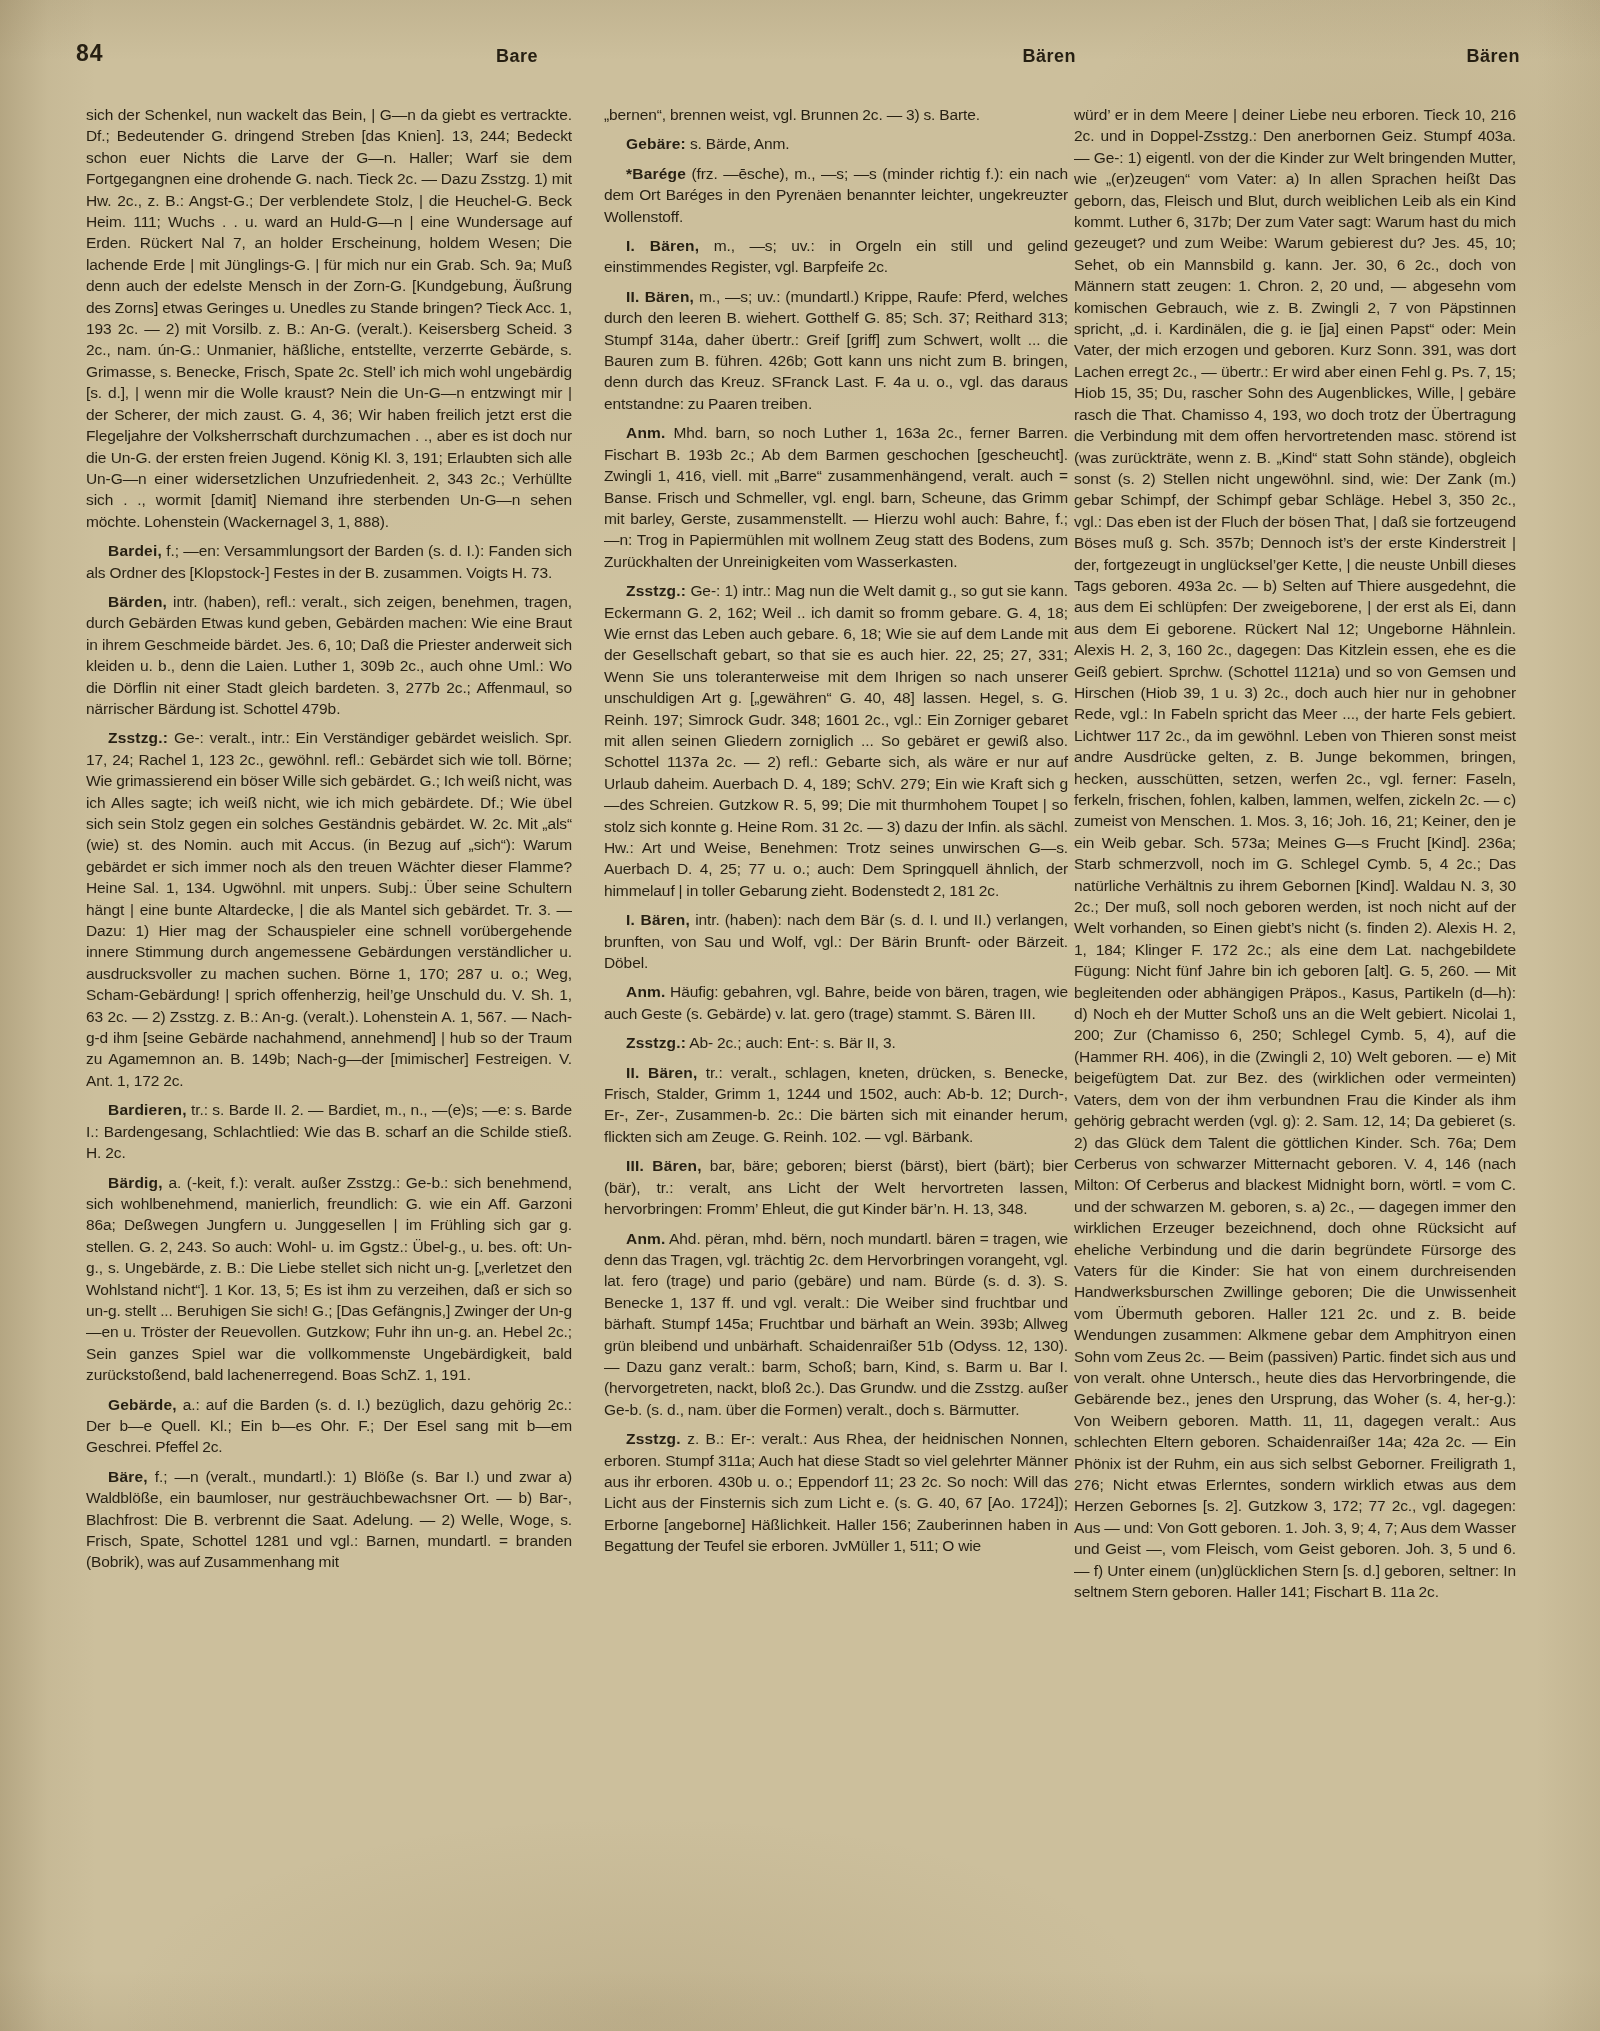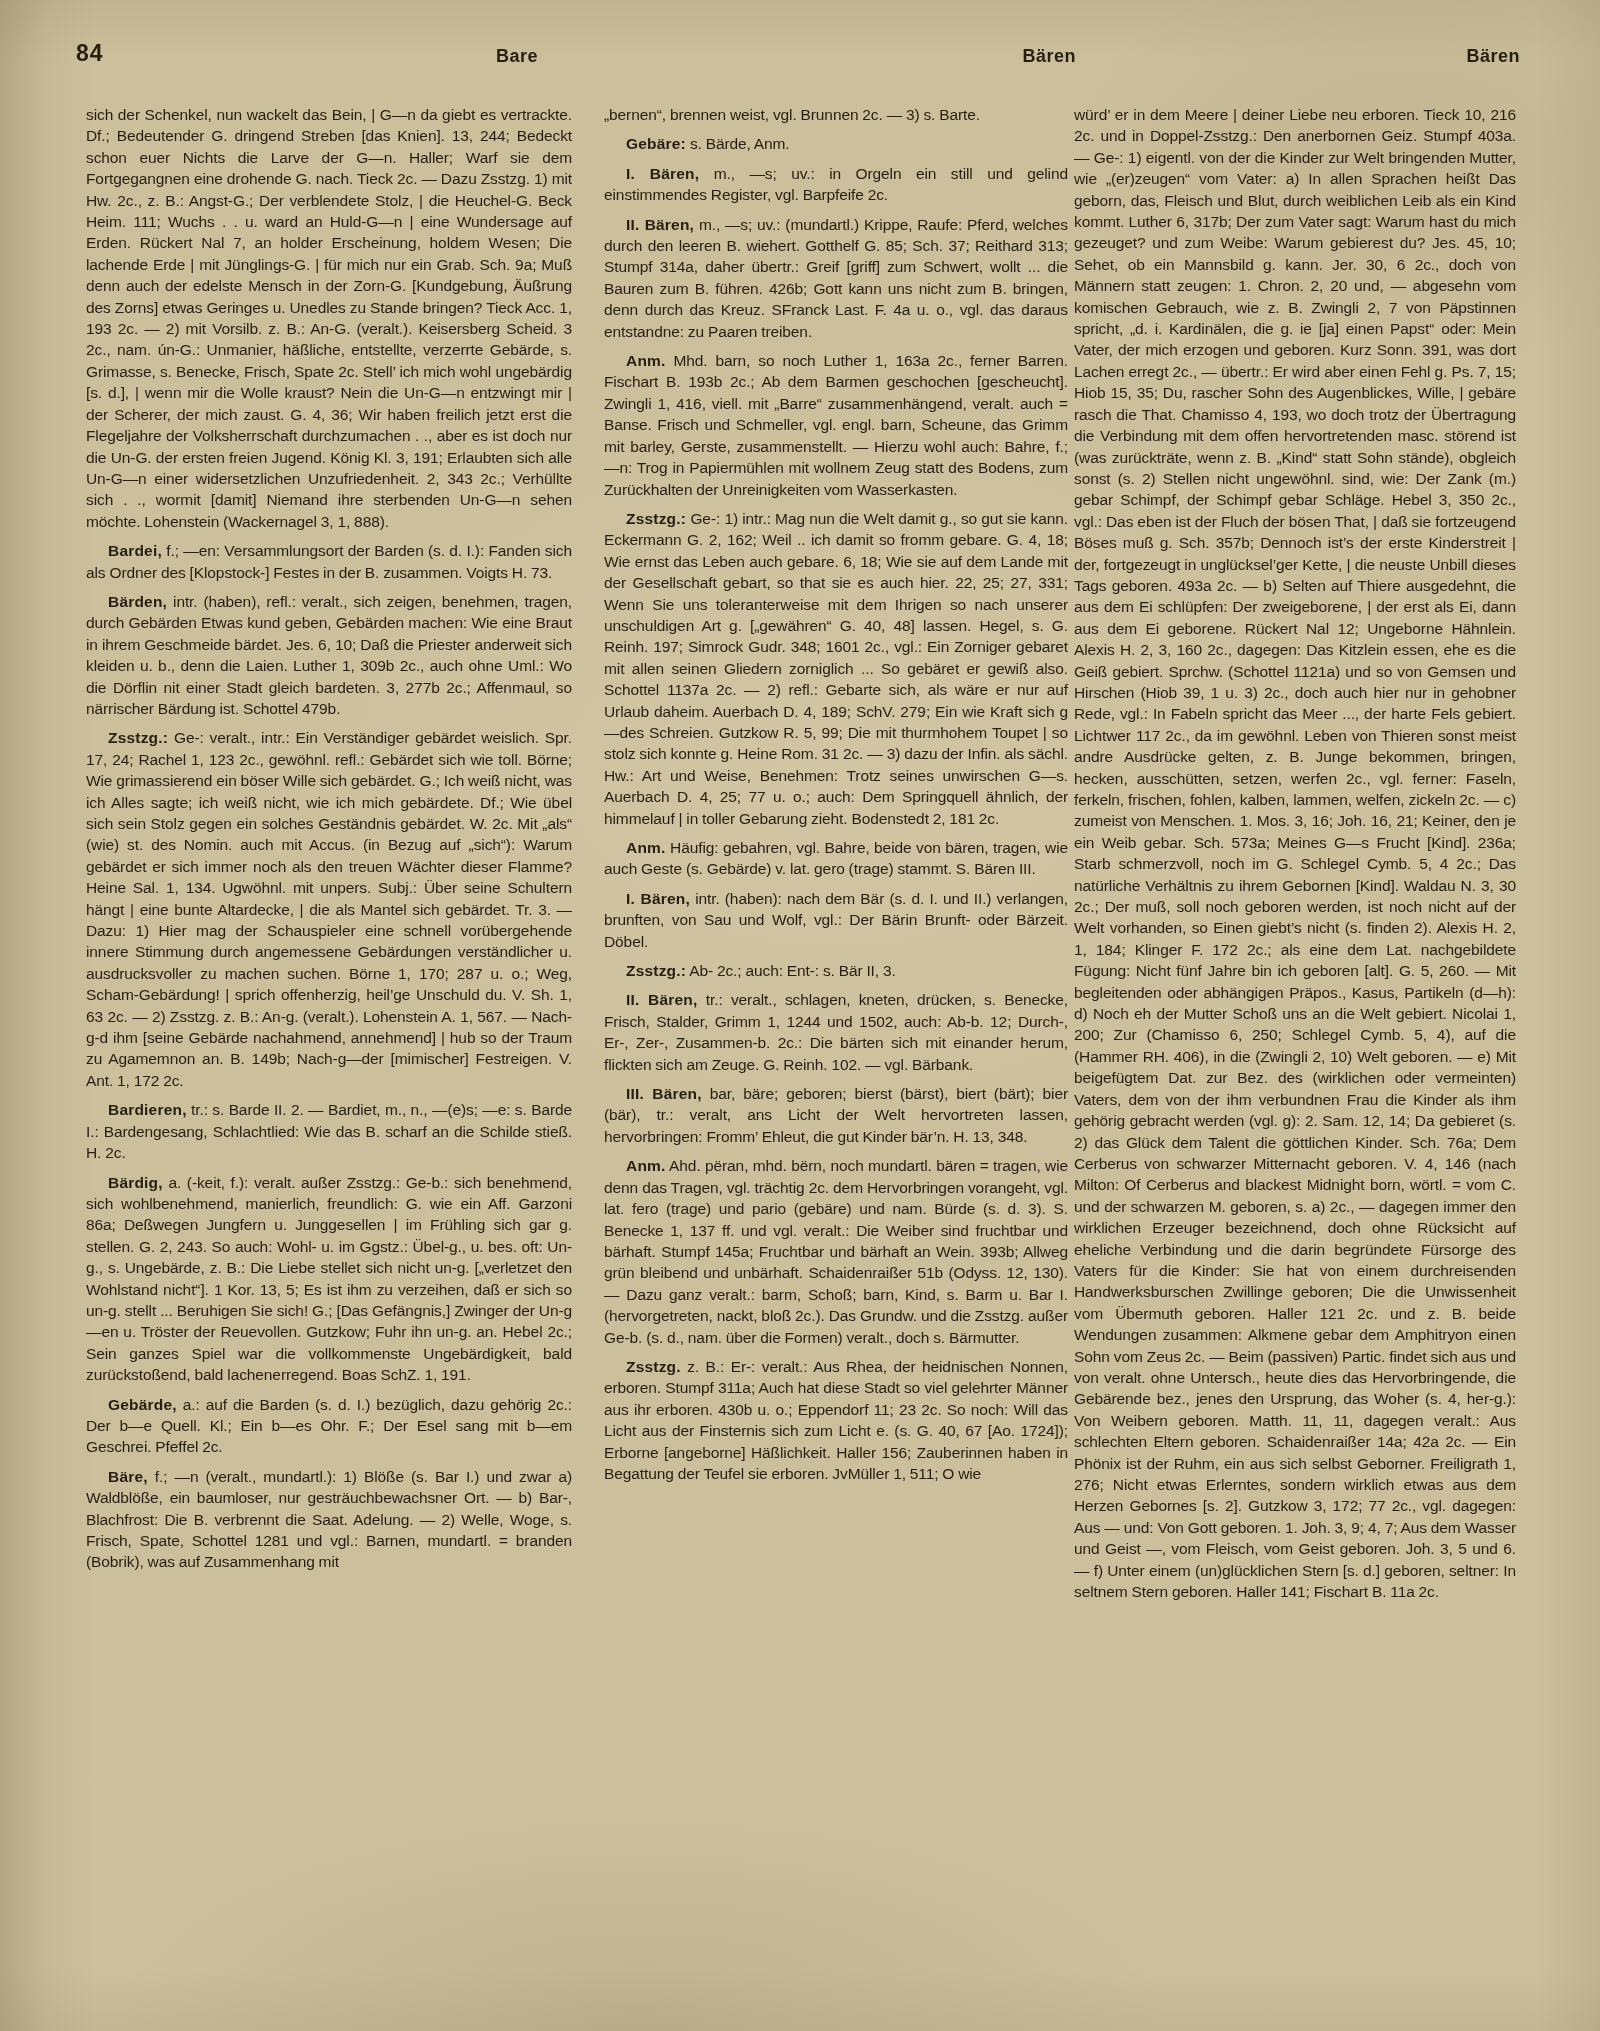--- a/index.html
+++ b/index.html
@@ -62,26 +62,27 @@
       <p class="indent"><b class="headword">Bärden,</b><span> intr. (haben), refl.: veralt., sich zeigen, benehmen, tragen, durch Gebärden Etwas kund geben, Gebärden machen: Wie eine Braut in ihrem Geschmeide bärdet. Jes. 6, 10; Daß die Priester anderweit sich kleiden u. b., denn die Laien. Luther 1, 309b 2c., auch ohne Uml.: Wo die Dörflin nit einer Stadt gleich bardeten. 3, 277b 2c.; Affenmaul, so närrischer Bärdung ist. Schottel 479b.</span></p>
       <p class="indent"><b class="headword">Zsstzg.:</b><span> Ge-: veralt., intr.: Ein Verständiger gebärdet weislich. Spr. 17, 24; Rachel 1, 123 2c., gewöhnl. refl.: Gebärdet sich wie toll. Börne; Wie grimassierend ein böser Wille sich gebärdet. G.; Ich weiß nicht, was ich Alles sagte; ich weiß nicht, wie ich mich gebärdete. Df.; Wie übel sich sein Stolz gegen ein solches Geständnis gebärdet. W. 2c. Mit „als“ (wie) st. des Nomin. auch mit Accus. (in Bezug auf „sich“): Warum gebärdet er sich immer noch als den treuen Wächter dieser Flamme? Heine Sal. 1, 134. Ugwöhnl. mit unpers. Subj.: Über seine Schultern hängt | eine bunte Altardecke, | die als Mantel sich gebärdet. Tr. 3. — Dazu: 1) Hier mag der Schauspieler eine schnell vorübergehende innere Stimmung durch angemessene Gebärdungen verständlicher u. ausdrucksvoller zu machen suchen. Börne 1, 170; 287 u. o.; Weg, Scham-Gebärdung! | sprich offenherzig, heil’ge Unschuld du. V. Sh. 1, 63 2c. — 2) Zsstzg. z. B.: An-g. (veralt.). Lohenstein A. 1, 567. — Nach-g-d ihm [seine Gebärde nachahmend, annehmend] | hub so der Traum zu Agamemnon an. B. 149b; Nach-g—der [mimischer] Festreigen. V. Ant. 1, 172 2c.</span></p>
       <p class="indent"><b class="headword">Bardieren,</b><span> tr.: s. Barde II. 2. — Bardiet, m., n., —(e)s; —e: s. Barde I.: Bardengesang, Schlachtlied: Wie das B. scharf an die Schilde stieß. H. 2c.</span></p>
       <p class="indent"><b class="headword">Bärdig,</b><span> a. (-keit, f.): veralt. außer Zsstzg.: Ge-b.: sich benehmend, sich wohlbenehmend, manierlich, freundlich: G. wie ein Aff. Garzoni 86a; Deßwegen Jungfern u. Junggesellen | im Frühling sich gar g. stellen. G. 2, 243. So auch: Wohl- u. im Ggstz.: Übel-g., u. bes. oft: Un-g., s. Ungebärde, z. B.: Die Liebe stellet sich nicht un-g. [„verletzet den Wohlstand nicht“]. 1 Kor. 13, 5; Es ist ihm zu verzeihen, daß er sich so un-g. stellt ... Beruhigen Sie sich! G.; [Das Gefängnis,] Zwinger der Un-g—en u. Tröster der Reuevollen. Gutzkow; Fuhr ihn un-g. an. Hebel 2c.; Sein ganzes Spiel war die vollkommenste Ungebärdigkeit, bald zurückstoßend, bald lachenerregend. Boas SchZ. 1, 191.</span></p>
       <p class="indent"><b class="headword">Gebärde,</b><span> a.: auf die Barden (s. d. I.) bezüglich, dazu gehörig 2c.: Der b—e Quell. Kl.; Ein b—es Ohr. F.; Der Esel sang mit b—em Geschrei. Pfeffel 2c.</span></p>
       <p class="indent"><b class="headword">Bäre,</b><span> f.; —n (veralt., mundartl.): 1) Blöße (s. Bar I.) und zwar a) Waldblöße, ein baumloser, nur gesträuchbewachsner Ort. — b) Bar-, Blachfrost: Die B. verbrennt die Saat. Adelung. — 2) Welle, Woge, s. Frisch, Spate, Schottel 1281 und vgl.: Barnen, mundartl. = branden (Bobrik), was auf Zusammenhang mit</span></p>
     </div>
   <div class="column col2">
       <p class=""><span>„bernen“, brennen weist, vgl. Brunnen 2c. — 3) s. Barte.</span></p>
       <p class="indent"><b class="headword">Gebäre:</b><span> s. Bärde, Anm.</span></p>
+      <p class="indent"><b class="headword">*Barége</b><span> (frz. —ēsche), m., —s; —s (minder richtig f.): ein nach dem Ort Baréges in den Pyrenäen benannter leichter, ungekreuzter Wollenstoff.</span></p>
       <p class="indent"><b class="headword">I. Bären,</b><span> m., —s; uv.: in Orgeln ein still und gelind einstimmendes Register, vgl. Barpfeife 2c.</span></p>
       <p class="indent"><b class="headword">II. Bären,</b><span> m., —s; uv.: (mundartl.) Krippe, Raufe: Pferd, welches durch den leeren B. wiehert. Gotthelf G. 85; Sch. 37; Reithard 313; Stumpf 314a, daher übertr.: Greif [griff] zum Schwert, wollt ... die Bauren zum B. führen. 426b; Gott kann uns nicht zum B. bringen, denn durch das Kreuz. SFranck Last. F. 4a u. o., vgl. das daraus entstandne: zu Paaren treiben.</span></p>
       <p class="indent"><b class="headword">Anm.</b><span> Mhd. barn, so noch Luther 1, 163a 2c., ferner Barren. Fischart B. 193b 2c.; Ab dem Barmen geschochen [gescheucht]. Zwingli 1, 416, viell. mit „Barre“ zusammenhängend, veralt. auch = Banse. Frisch und Schmeller, vgl. engl. barn, Scheune, das Grimm mit barley, Gerste, zusammenstellt. — Hierzu wohl auch: Bahre, f.; —n: Trog in Papiermühlen mit wollnem Zeug statt des Bodens, zum Zurückhalten der Unreinigkeiten vom Wasserkasten.</span></p>
       <p class="indent"><b class="headword">Zsstzg.:</b><span> Ge-: 1) intr.: Mag nun die Welt damit g., so gut sie kann. Eckermann G. 2, 162; Weil .. ich damit so fromm gebare. G. 4, 18; Wie ernst das Leben auch gebare. 6, 18; Wie sie auf dem Lande mit der Gesellschaft gebart, so that sie es auch hier. 22, 25; 27, 331; Wenn Sie uns toleranterweise mit dem Ihrigen so nach unserer unschuldigen Art g. [„gewähren“ G. 40, 48] lassen. Hegel, s. G. Reinh. 197; Simrock Gudr. 348; 1601 2c., vgl.: Ein Zorniger gebaret mit allen seinen Gliedern zorniglich ... So gebäret er gewiß also. Schottel 1137a 2c. — 2) refl.: Gebarte sich, als wäre er nur auf Urlaub daheim. Auerbach D. 4, 189; SchV. 279; Ein wie Kraft sich g—des Schreien. Gutzkow R. 5, 99; Die mit thurmhohem Toupet | so stolz sich konnte g. Heine Rom. 31 2c. — 3) dazu der Infin. als sächl. Hw.: Art und Weise, Benehmen: Trotz seines unwirschen G—s. Auerbach D. 4, 25; 77 u. o.; auch: Dem Springquell ähnlich, der himmelauf | in toller Gebarung zieht. Bodenstedt 2, 181 2c.</span></p>
+      <p class="indent"><b class="headword">I. Bären,</b><span> intr. (haben): nach dem Bär (s. d. I. und II.) verlangen, brunften, von Sau und Wolf, vgl.: Der Bärin Brunft- oder Bärzeit. Döbel.</span></p>
       <p class="indent"><b class="headword">Anm.</b><span> Häufig: gebahren, vgl. Bahre, beide von bären, tragen, wie auch Geste (s. Gebärde) v. lat. gero (trage) stammt. S. Bären III.</span></p>
-      <p class="indent"><b class="headword">I. Bären,</b><span> intr. (haben): nach dem Bär (s. d. I. und II.) verlangen, brunften, von Sau und Wolf, vgl.: Der Bärin Brunft- oder Bärzeit. Döbel.</span></p>
       <p class="indent"><b class="headword">Zsstzg.:</b><span> Ab- 2c.; auch: Ent-: s. Bär II, 3.</span></p>
       <p class="indent"><b class="headword">II. Bären,</b><span> tr.: veralt., schlagen, kneten, drücken, s. Benecke, Frisch, Stalder, Grimm 1, 1244 und 1502, auch: Ab-b. 12; Durch-, Er-, Zer-, Zusammen-b. 2c.: Die bärten sich mit einander herum, flickten sich am Zeuge. G. Reinh. 102. — vgl. Bärbank.</span></p>
       <p class="indent"><b class="headword">III. Bären,</b><span> bar, bäre; geboren; bierst (bärst), biert (bärt); bier (bär), tr.: veralt, ans Licht der Welt hervortreten lassen, hervorbringen: Fromm’ Ehleut, die gut Kinder bär’n. H. 13, 348.</span></p>
       <p class="indent"><b class="headword">Anm.</b><span> Ahd. përan, mhd. bërn, noch mundartl. bären = tragen, wie denn das Tragen, vgl. trächtig 2c. dem Hervorbringen vorangeht, vgl. lat. fero (trage) und pario (gebäre) und nam. Bürde (s. d. 3). S. Benecke 1, 137 ff. und vgl. veralt.: Die Weiber sind fruchtbar und bärhaft. Stumpf 145a; Fruchtbar und bärhaft an Wein. 393b; Allweg grün bleibend und unbärhaft. Schaidenraißer 51b (Odyss. 12, 130). — Dazu ganz veralt.: barm, Schoß; barn, Kind, s. Barm u. Bar I. (hervorgetreten, nackt, bloß 2c.). Das Grundw. und die Zsstzg. außer Ge-b. (s. d., nam. über die Formen) veralt., doch s. Bärmutter.</span></p>
       <p class="indent"><b class="headword">Zsstzg.</b><span> z. B.: Er-: veralt.: Aus Rhea, der heidnischen Nonnen, erboren. Stumpf 311a; Auch hat diese Stadt so viel gelehrter Männer aus ihr erboren. 430b u. o.; Eppendorf 11; 23 2c. So noch: Will das Licht aus der Finsternis sich zum Licht e. (s. G. 40, 67 [Ao. 1724]); Erborne [angeborne] Häßlichkeit. Haller 156; Zauberinnen haben in Begattung der Teufel sie erboren. JvMüller 1, 511; O wie</span></p>
     </div>
   <div class="column col3">
       <p class=""><span>würd’ er in dem Meere | deiner Liebe neu erboren. Tieck 10, 216 2c. und in Doppel-Zsstzg.: Den anerbornen Geiz. Stumpf 403a. — Ge-: 1) eigentl. von der die Kinder zur Welt bringenden Mutter, wie „(er)zeugen“ vom Vater: a) In allen Sprachen heißt Das geborn, das, Fleisch und Blut, durch weiblichen Leib als ein Kind kommt. Luther 6, 317b; Der zum Vater sagt: Warum hast du mich gezeuget? und zum Weibe: Warum gebierest du? Jes. 45, 10; Sehet, ob ein Mannsbild g. kann. Jer. 30, 6 2c., doch von Männern statt zeugen: 1. Chron. 2, 20 und, — abgesehn vom komischen Gebrauch, wie z. B. Zwingli 2, 7 von Päpstinnen spricht, „d. i. Kardinälen, die g. ie [ja] einen Papst“ oder: Mein Vater, der mich erzogen und geboren. Kurz Sonn. 391, was dort Lachen erregt 2c., — übertr.: Er wird aber einen Fehl g. Ps. 7, 15; Hiob 15, 35; Du, rascher Sohn des Augenblickes, Wille, | gebäre rasch die That. Chamisso 4, 193, wo doch trotz der Übertragung die Verbindung mit dem offen hervortretenden masc. störend ist (was zurückträte, wenn z. B. „Kind“ statt Sohn stände), obgleich sonst (s. 2) Stellen nicht ungewöhnl. sind, wie: Der Zank (m.) gebar Schimpf, der Schimpf gebar Schläge. Hebel 3, 350 2c., vgl.: Das eben ist der Fluch der bösen That, | daß sie fortzeugend Böses muß g. Sch. 357b; Dennoch ist’s der erste Kinderstreit | der, fortgezeugt in unglücksel’ger Kette, | die neuste Unbill dieses Tags geboren. 493a 2c. — b) Selten auf Thiere ausgedehnt, die aus dem Ei schlüpfen: Der zweigeborene, | der erst als Ei, dann aus dem Ei geborene. Rückert Nal 12; Ungeborne Hähnlein. Alexis H. 2, 3, 160 2c., dagegen: Das Kitzlein essen, ehe es die Geiß gebiert. Sprchw. (Schottel 1121a) und so von Gemsen und Hirschen (Hiob 39, 1 u. 3) 2c., doch auch hier nur in gehobner Rede, vgl.: In Fabeln spricht das Meer ..., der harte Fels gebiert. Lichtwer 117 2c., da im gewöhnl. Leben von Thieren sonst meist andre Ausdrücke gelten, z. B. Junge bekommen, bringen, hecken, ausschütten, setzen, werfen 2c., vgl. ferner: Faseln, ferkeln, frischen, fohlen, kalben, lammen, welfen, zickeln 2c. — c) zumeist von Menschen. 1. Mos. 3, 16; Joh. 16, 21; Keiner, den je ein Weib gebar. Sch. 573a; Meines G—s Frucht [Kind]. 236a; Starb schmerzvoll, noch im G. Schlegel Cymb. 5, 4 2c.; Das natürliche Verhältnis zu ihrem Gebornen [Kind]. Waldau N. 3, 30 2c.; Der muß, soll noch geboren werden, ist noch nicht auf der Welt vorhanden, so Einen giebt’s nicht (s. finden 2). Alexis H. 2, 1, 184; Klinger F. 172 2c.; als eine dem Lat. nachgebildete Fügung: Nicht fünf Jahre bin ich geboren [alt]. G. 5, 260. — Mit begleitenden oder abhängigen Präpos., Kasus, Partikeln (d—h): d) Noch eh der Mutter Schoß uns an die Welt gebiert. Nicolai 1, 200; Zur (Chamisso 6, 250; Schlegel Cymb. 5, 4), auf die (Hammer RH. 406), in die (Zwingli 2, 10) Welt geboren. — e) Mit beigefügtem Dat. zur Bez. des (wirklichen oder vermeinten) Vaters, dem von der ihm verbundnen Frau die Kinder als ihm gehörig gebracht werden (vgl. g): 2. Sam. 12, 14; Da gebieret (s. 2) das Glück dem Talent die göttlichen Kinder. Sch. 76a; Dem Cerberus von schwarzer Mitternacht geboren. V. 4, 146 (nach Milton: Of Cerberus and blackest Midnight born, wörtl. = vom C. und der schwarzen M. geboren, s. a) 2c., — dagegen immer den wirklichen Erzeuger bezeichnend, doch ohne Rücksicht auf eheliche Verbindung und die darin begründete Fürsorge des Vaters für die Kinder: Sie hat von einem durchreisenden Handwerksburschen Zwillinge geboren; Die die Unwissenheit vom Übermuth geboren. Haller 121 2c. und z. B. beide Wendungen zusammen: Alkmene gebar dem Amphitryon einen Sohn vom Zeus 2c. — Beim (passiven) Partic. findet sich aus und von veralt. ohne Untersch., heute dies das Hervorbringende, die Gebärende bez., jenes den Ursprung, das Woher (s. 4, her-g.): Von Weibern geboren. Matth. 11, 11, dagegen veralt.: Aus schlechten Eltern geboren. Schaidenraißer 14a; 42a 2c. — Ein Phönix ist der Ruhm, ein aus sich selbst Geborner. Freiligrath 1, 276; Nicht etwas Erlerntes, sondern wirklich etwas aus dem Herzen Gebornes [s. 2]. Gutzkow 3, 172; 77 2c., vgl. dagegen: Aus — und: Von Gott geboren. 1. Joh. 3, 9; 4, 7; Aus dem Wasser und Geist —, vom Fleisch, vom Geist geboren. Joh. 3, 5 und 6. — f) Unter einem (un)glücklichen Stern [s. d.] geboren, seltner: In seltnem Stern geboren. Haller 141; Fischart B. 11a 2c.</span></p>
     </div>
 </div>

